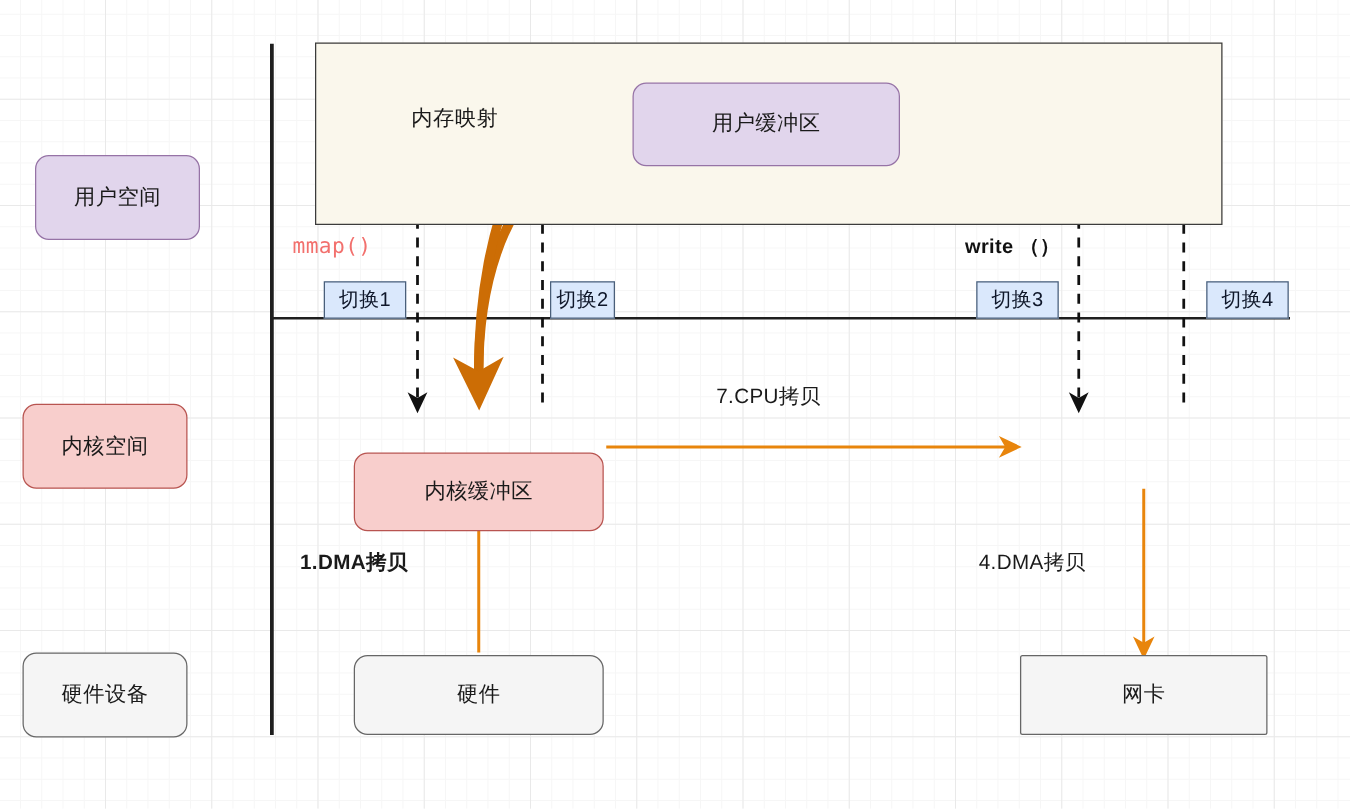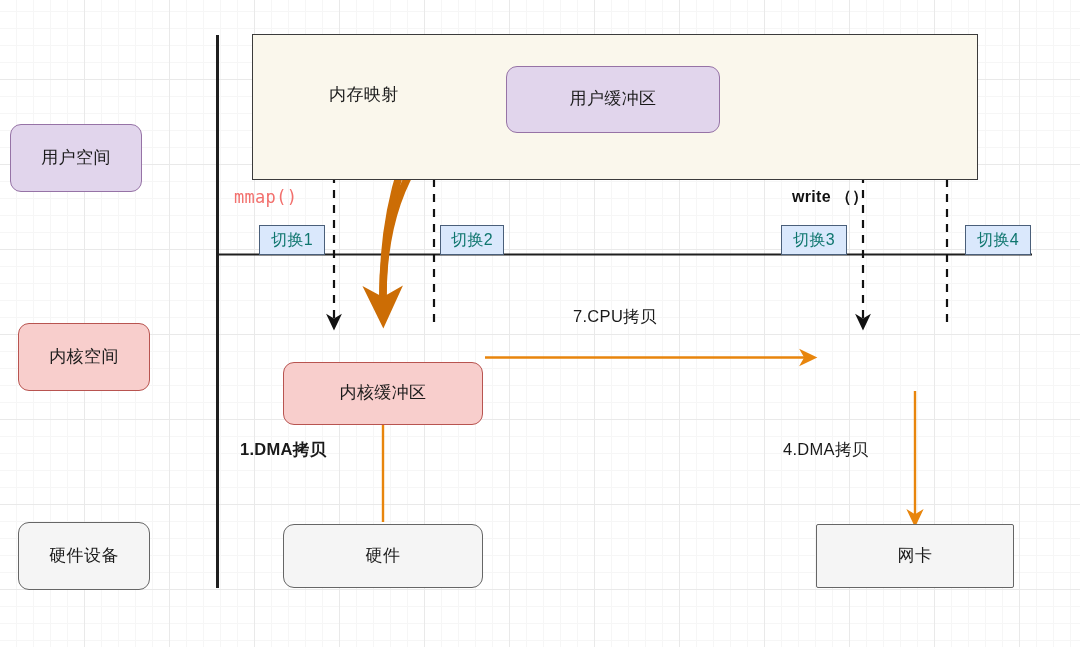--- a/index.html
+++ b/index.html
@@ -32,21 +32,21 @@
     display: flex;
     align-items: center;
     justify-content: center;
     box-sizing: border-box;
     font-size: 17px;
     color: #1a1a1a;
     line-height: 1.2;
     letter-spacing: 0.4px;
   }
   .legend-user {
-    left: 10px; top: 124px; width: 132px; height: 68px;
+    left: 28px; top: 124px; width: 132px; height: 68px;
     background: #e1d5ec;
     border: 1.6px solid #9673a6;
     border-radius: 11px;
   }
   .legend-kernel {
     left: 18px; top: 323px; width: 132px; height: 68px;
     background: #f8cecc;
     border: 1.6px solid #b85450;
     border-radius: 11px;
   }
@@ -104,41 +104,41 @@
   .switch-chip {
     position: absolute;
     height: 30px;
     box-sizing: border-box;
     background: #dae8fc;
     border: 1.3px solid #4a5f7a;
     display: flex;
     align-items: center;
     justify-content: center;
     font-size: 16px;
-    color: #0f766e;
+    color: #0f172a;
     letter-spacing: 0.3px;
   }
   .sw1 { left: 259px; top: 225px; width: 66px; }
-  .sw2 { left: 440px; top: 225px; width: 64px; }
+  .sw2 { left: 440px; top: 225px; width: 52px; }
   .sw3 { left: 781px; top: 225px; width: 66px; }
   .sw4 { left: 965px; top: 225px; width: 66px; }
 
   .calllabel {
     position: absolute;
     font-size: 17px;
     letter-spacing: 0.3px;
   }
   .mmap-label {
     left: 234px; top: 187px;
     color: #f2706d;
     font-family: "DejaVu Sans Mono", "Liberation Mono", monospace;
     font-size: 17px;
   }
   .write-label {
-    left: 792px; top: 187px;
+    left: 772px; top: 187px;
     color: #111111;
     font-weight: bold;
     font-size: 16px;
   }
   .edgelabel {
     position: absolute;
     font-size: 16.5px;
     color: #1a1a1a;
     letter-spacing: 0.3px;
     white-space: nowrap;

